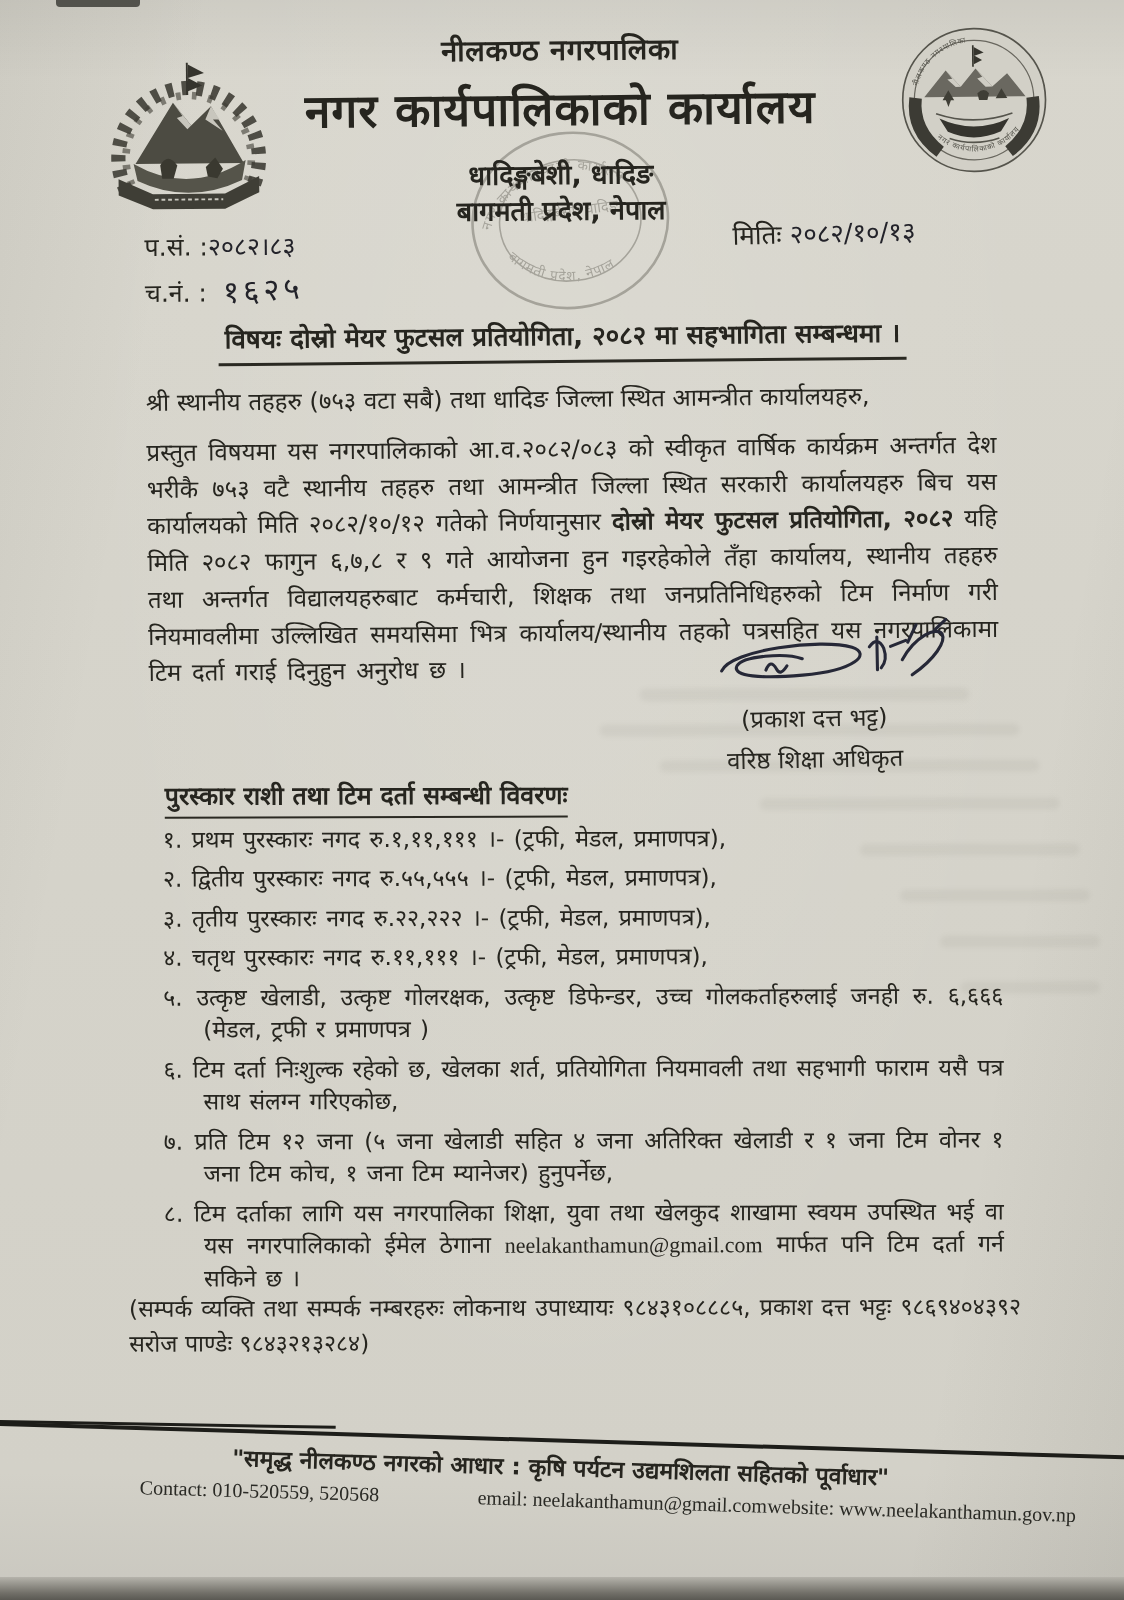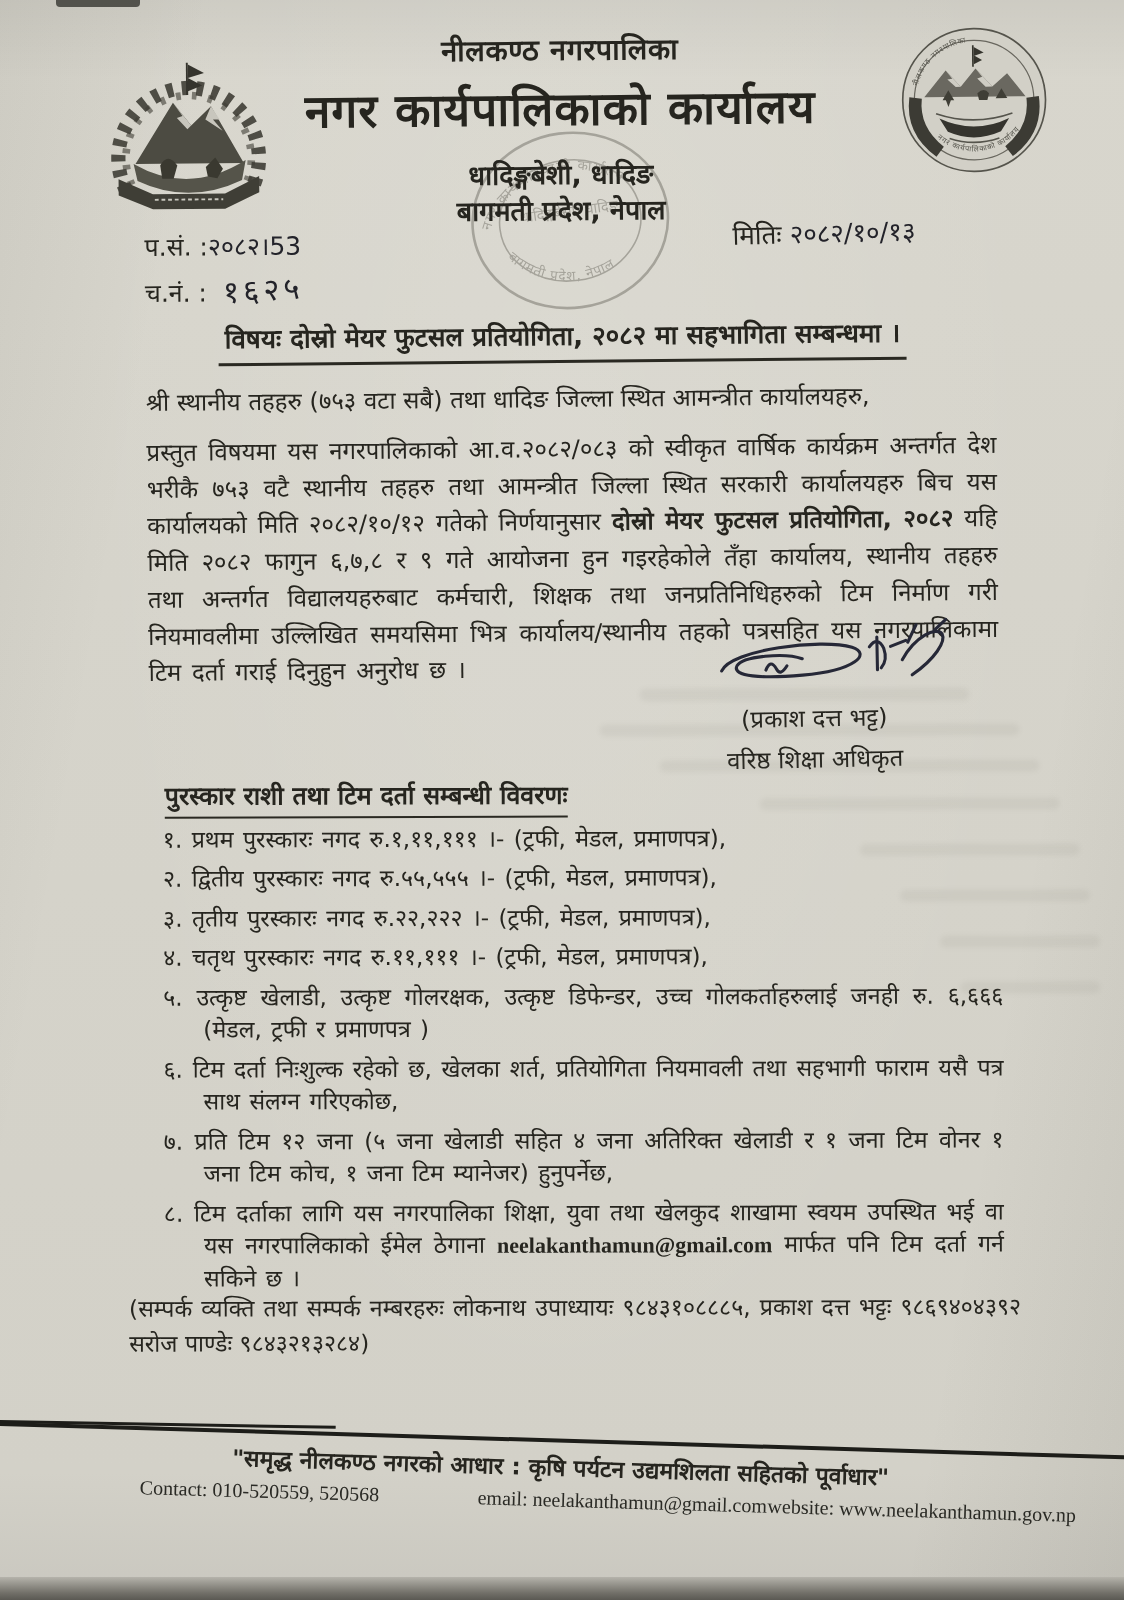--- a/index.html
+++ b/index.html
@@ -50,21 +50,21 @@
   .sigblock { position:absolute; left:640px; top:626px; width:340px; text-align:center; transform:rotate(-0.6deg); }
   .sig-svg { width:250px; height:78px; margin-left:36px; }
   .sig-name { font-size:24px; margin-top:0px; }
   .sig-title { font-size:24px; margin-top:8px; }
 
   
   .det-head-row { position:absolute; left:165px; top:778px; }
   .det-head { display:inline-block; font-size:25px; font-weight:bold; border-bottom:2.5px solid #2a2922; padding-bottom:5px; }
   .det-list { position:absolute; left:163px; top:824px; width:840px; list-style:none; }
   .det-list li { font-size:23.2px; line-height:1.4; margin-bottom:7px; padding-left:40px; text-indent:-40px; text-align:justify; word-spacing:2px; }
-  .latin-bold { font-family:"Liberation Serif",serif; font-weight:bold; font-size:22px; }
+  .latin-bold { font-family:"Liberation Serif",serif; font-weight:normal; font-size:22px; }
 
   .contact-note { position:absolute; left:128px; top:1292px; width:892px; font-size:23.2px; line-height:1.5; text-align:justify; }
 
   
   .rule-main { position:absolute; left:-14px; top:10px; width:1160px; height:4px; background:#1d1d19; }
   .rule-left { position:absolute; left:-14px; top:6px; width:350px; height:3px; background:#1d1d19; transform:rotate(-0.7deg); }
   .motto-row { position:absolute; left:0; top:22px; width:1124px; text-align:center; }
   .motto { font-size:23px; font-weight:600; }
   .foot-info { position:absolute; left:0; top:60px; width:1124px; font-family:"Liberation Serif",serif; font-size:20px; color:#2a2a25; }
   .fi-contact { position:absolute; left:142px; }
@@ -156,21 +156,21 @@
 
     <div class="hdr-center">
       <div class="muni">नीलकण्ठ नगरपालिका</div>
       <div class="office">नगर कार्यपालिकाको कार्यालय</div>
     </div>
     <div class="addr-wrap">
       <div class="addr">धादिङ्गबेशी, धादिङ</div>
       <div class="addr">बागमती प्रदेश, नेपाल</div>
     </div>
 
-    <div class="meta ref"><span>प.सं. :</span><span class="hand">२०८२।53</span></div>
+    <div class="meta ref"><span>प.सं. :</span><span class="hand">२०८२।८३</span></div>
     <div class="meta date"><span>मितिः</span> <span class="hand">२०८२/१०/१३</span></div>
     <div class="meta disp"><span>च.नं. :</span><span class="hand">१६२५</span></div>
 
     <div class="subject-row">
       <span class="subject">विषयः दोस्रो मेयर फुटसल प्रतियोगिता, २०८२ मा सहभागिता सम्बन्धमा ।</span>
     </div>
 
     <div class="salutation">श्री स्थानीय तहहरु (७५३ वटा सबै) तथा धादिङ जिल्ला स्थित आमन्त्रीत कार्यालयहरु,</div>
 
     <p class="bodypara"><span>प्रस्तुत विषयमा यस नगरपालिकाको आ.व.२०८२/०८३ को स्वीकृत वार्षिक कार्यक्रम अन्तर्गत देश भरीकै ७५३ वटै स्थानीय तहहरु तथा आमन्त्रीत जिल्ला स्थित सरकारी कार्यालयहरु बिच यस कार्यालयको मिति २०८२/१०/१२ गतेको निर्णयानुसार </span><b>दोस्रो मेयर फुटसल प्रतियोगिता, २०८२</b><span> यहि मिति २०८२ फागुन ६,७,८ र ९ गते आयोजना हुन गइरहेकोले तँहा कार्यालय, स्थानीय तहहरु तथा अन्तर्गत विद्यालयहरुबाट कर्मचारी, शिक्षक तथा जनप्रतिनिधिहरुको टिम निर्माण गरी नियमावलीमा उल्लिखित समयसिमा भित्र कार्यालय/स्थानीय तहको पत्रसहित यस नगरपालिकामा टिम दर्ता गराई दिनुहुन अनुरोध छ ।</span></p>

